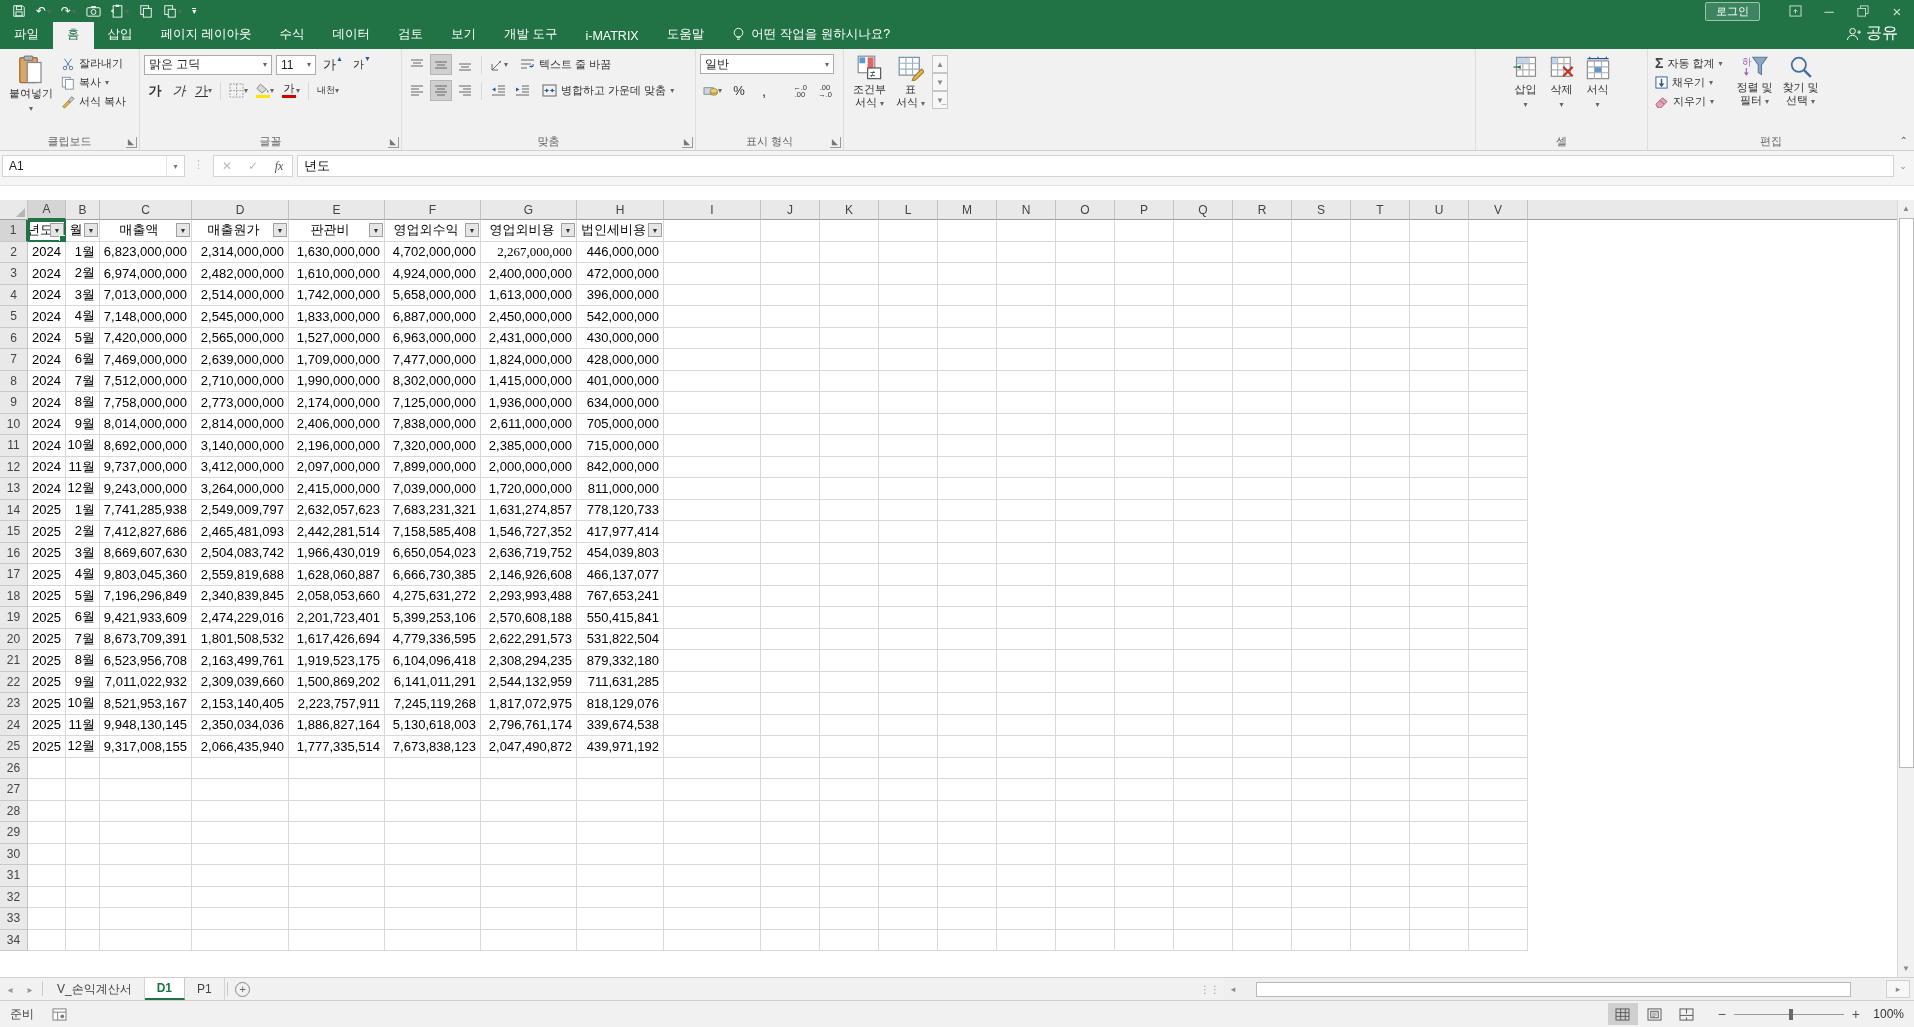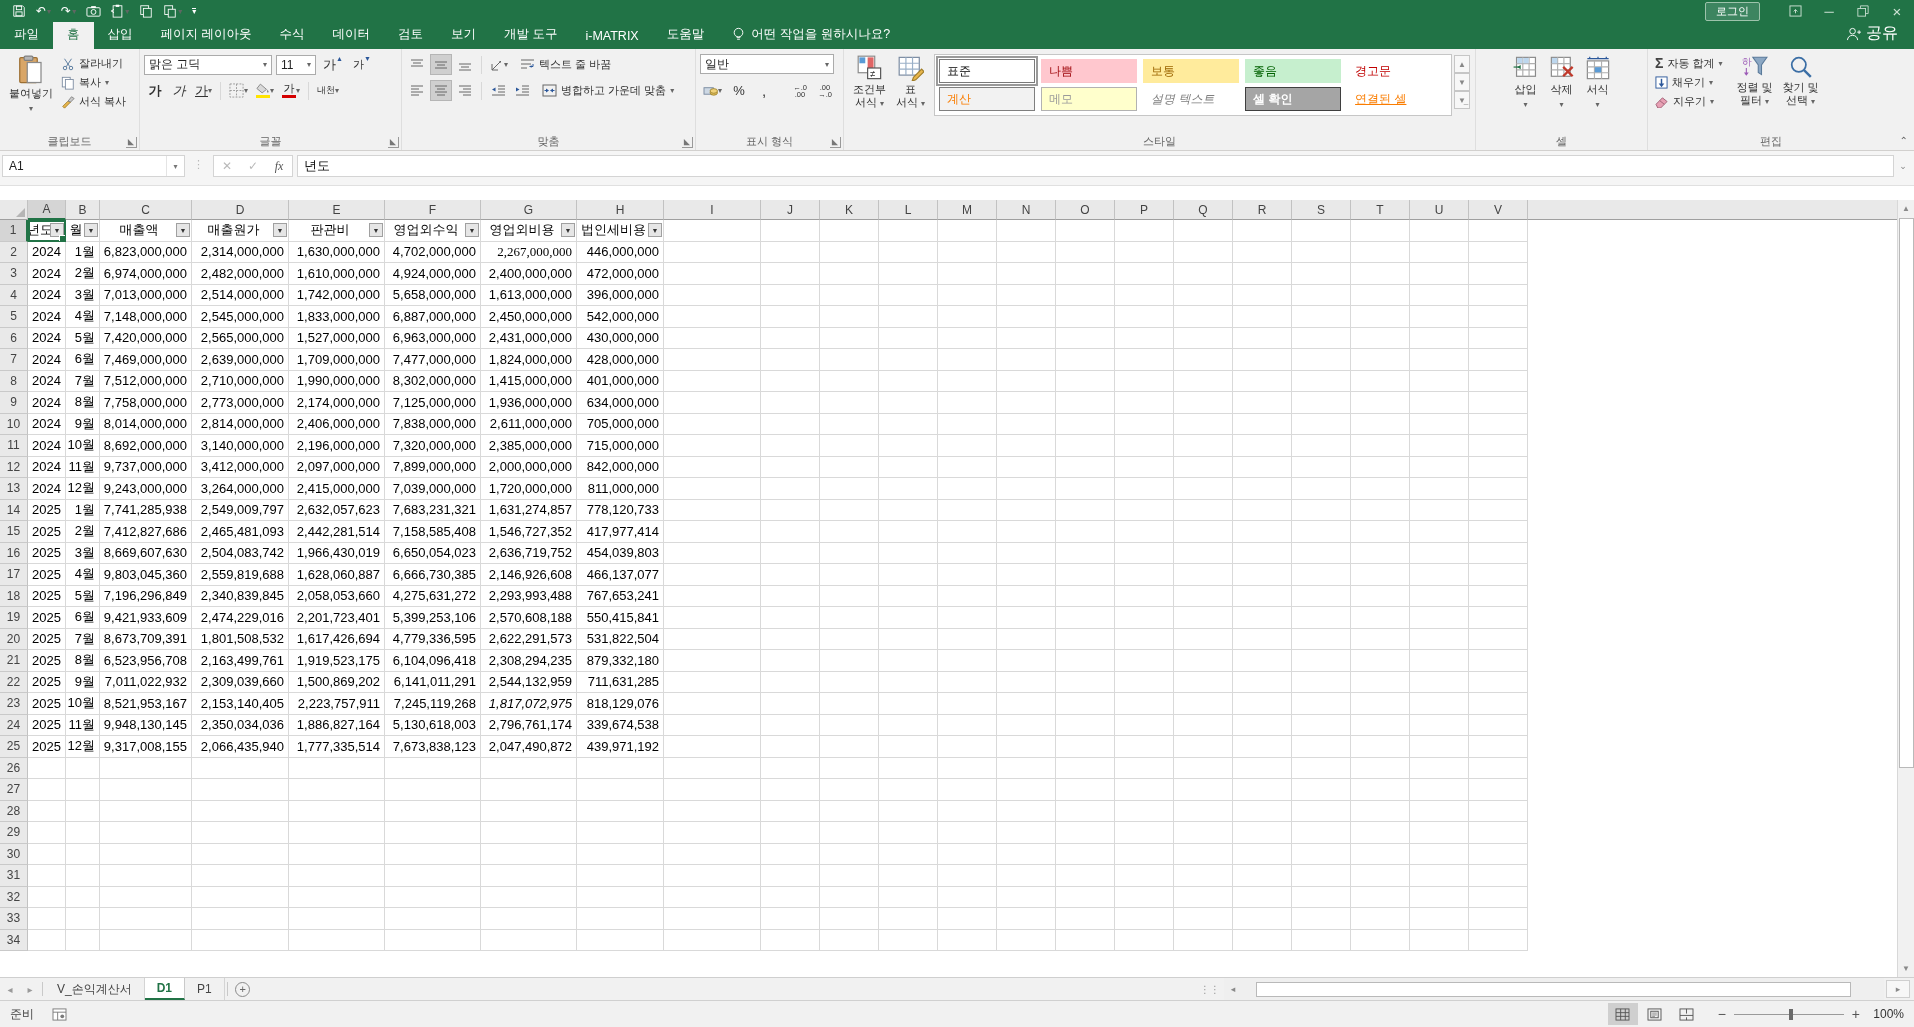--- a/index.html
+++ b/index.html
@@ -438,38 +438,25 @@
       <span><span>조건부</span><br><span>서식</span> <span class="car">▾</span></span>
     </div>
     <div class="bigbtn">
       <svg width="26" height="26" viewBox="0 0 22 22">
           <rect x="1" y="2" width="17" height="15" fill="#fff" stroke="#7a8aa0"></rect>
           <path d="M1 7h17M1 12h17M6.7 2v15M12.3 2v15" stroke="#9ab0c8"></path>
           <path d="M13 19 20 12l2 2-7 7-3 1z" fill="#e8b64c" stroke="#a07d28"></path>
         </svg>
       <span><span>표</span><br><span>서식</span> <span class="car">▾</span></span>
     </div>
-    <div id="stylegallery" style="margin-left:4px;margin-top:2px;">
-        <div class="chip" style="background: rgb(255, 255, 255); color: rgb(0, 0, 0); border: 1px solid rgb(122, 122, 122); outline: rgb(154, 154, 154) solid 2px; outline-offset: 1px;">표준</div>
-        <div class="chip" style="background: rgb(255, 199, 206); color: rgb(156, 0, 6); border: 1px solid rgb(255, 199, 206);">나쁨</div>
-        <div class="chip" style="background: rgb(255, 235, 156); color: rgb(156, 101, 0); border: 1px solid rgb(255, 235, 156);">보통</div>
-        <div class="chip" style="background: rgb(198, 239, 206); color: rgb(0, 97, 0); border: 1px solid rgb(198, 239, 206);">좋음</div>
-        <div class="chip" style="background: rgb(255, 255, 255); color: rgb(192, 0, 0); border: 1px solid rgb(255, 255, 255);">경고문</div>
-        <div class="chip" style="background: rgb(242, 242, 242); color: rgb(250, 125, 0); border: 1px solid rgb(127, 127, 127);">계산</div>
-        <div class="chip" style="background: rgb(255, 255, 204); color: rgb(154, 154, 154); border: 1px solid rgb(178, 178, 178);">메모</div>
-        <div class="chip" style="background: rgb(255, 255, 255); color: rgb(127, 127, 127); border: 1px solid rgb(255, 255, 255); font-style: italic;">설명 텍스트</div>
-        <div class="chip" style="background: rgb(165, 165, 165); color: rgb(255, 255, 255); border: 1px solid rgb(63, 63, 63); font-weight: bold;">셀 확인</div>
-        <div class="chip" style="background: rgb(255, 255, 255); color: rgb(250, 125, 0); border: 1px solid rgb(255, 255, 255); text-decoration: underline rgb(250, 125, 0);">연결된 셀</div>
-      </div>
     <div class="gal-rail" style="margin-top:3px;">
       <div>▲</div>
       <div>▼</div>
       <div>▼̲</div>
     </div>
-    <div class="glabel">스타일</div>
   </div>
 
   <div class="rgroup" style="width:172px;justify-content:center;">
     <div class="bigbtn">
       <svg width="26" height="26" viewBox="0 0 22 22">
           <rect x="3" y="2" width="16" height="16" fill="#fff" stroke="#8a8a8a"></rect>
           <path d="M3 7.3h16M3 12.6h16M8.3 2v16M13.6 2v16" stroke="#b0b0b0"></path>
           <rect x="3.5" y="2.5" width="4.5" height="4.5" fill="#bdd7ee"></rect>
           <rect x="8.8" y="2.5" width="4.5" height="4.5" fill="#bdd7ee"></rect>
           <path d="M6 10.2H0.5" stroke="#217346"></path>
@@ -1170,21 +1157,21 @@
         <div class="cell" style="width: 59px;"></div>
       </div>
       <div class="gridrow">
         <div class="rowhead">23</div>
         <div class="cell" style="width: 38px;">2025</div>
         <div class="cell" style="width: 34px;">10월</div>
         <div class="cell" style="width: 92px;">8,521,953,167</div>
         <div class="cell" style="width: 97px;">2,153,140,405</div>
         <div class="cell" style="width: 96px;">2,223,757,911</div>
         <div class="cell" style="width: 96px;">7,245,119,268</div>
-        <div class="cell" style="width: 96px; font-style: italic;">1,817,072,975</div>
+        <div class="cell" style="width: 96px;">1,817,072,975</div>
         <div class="cell" style="width: 87px;">818,129,076</div>
         <div class="cell" style="width: 97px;"></div>
         <div class="cell" style="width: 59px;"></div>
         <div class="cell" style="width: 59px;"></div>
         <div class="cell" style="width: 59px;"></div>
         <div class="cell" style="width: 59px;"></div>
         <div class="cell" style="width: 59px;"></div>
         <div class="cell" style="width: 59px;"></div>
         <div class="cell" style="width: 59px;"></div>
         <div class="cell" style="width: 59px;"></div>

